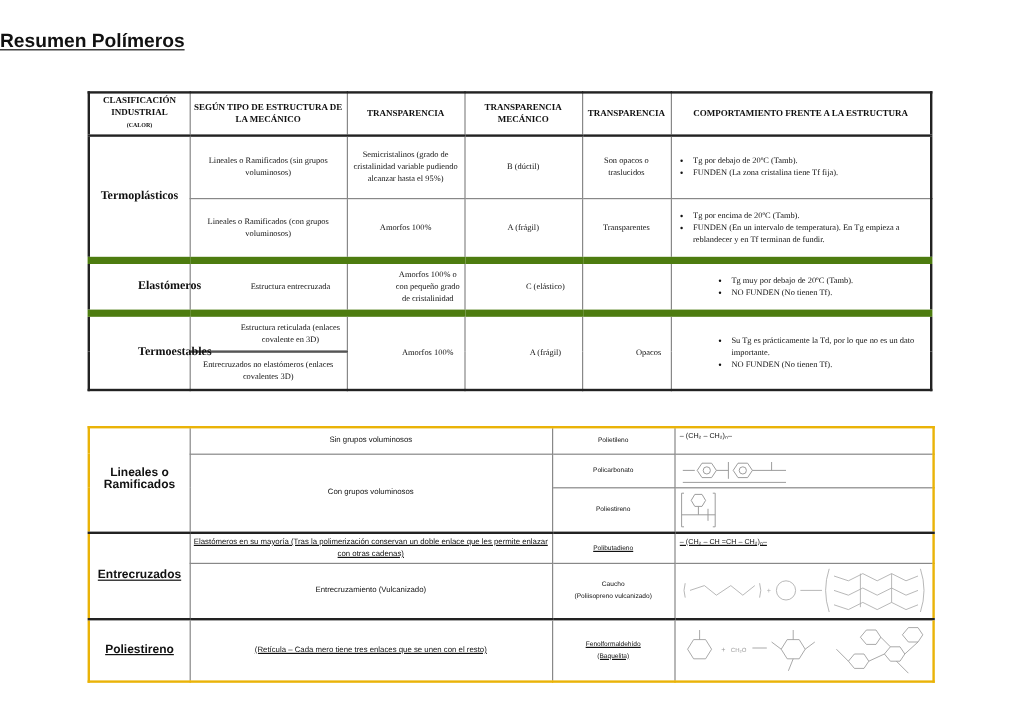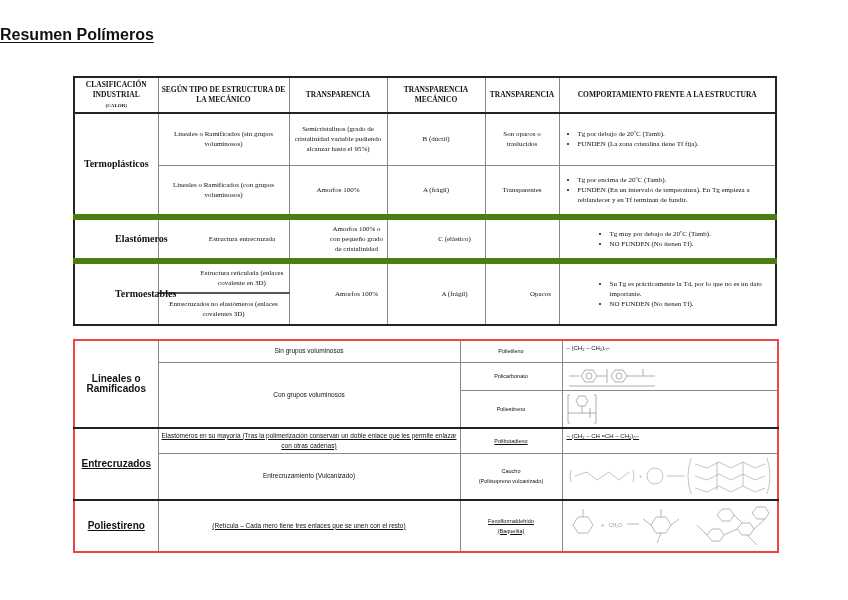--- a/index.html
+++ b/index.html
@@ -12,21 +12,21 @@
   td, th { border:1px solid #888; text-align:center; vertical-align:middle;
            font-size:7px; line-height:10px; padding:1px 3px; font-weight:normal; }
   .t1 { left:73px; top:76px; width:702px; border:2px solid #222;font-family:Liberation Serif, serif; }
   .t1 th { font-size:7.5px; font-weight:bold; height:32px; border-bottom:2px solid #222; }
   .t1 th small { font-size:5px; }
   .rowhead { font-size:10px !important; font-weight:bold !important; }
   .thick-top td { border-top:6px solid #4d7c0f;padding-left:40px; }
   .bul { text-align:left; padding-left:8px; }
   .bul ul { margin:0; padding-left:10px; }
   .bul li { margin:0; }
-  .t2 { left:73px; top:339px; width:704px; border:2px solid #ef4444; }
+  .t2 { left:73px; top:355px; width:704px; border:2px solid #eab308; }
   .t2 td { font-size:6.5px; }
   .t2 .poly { font-size:5.5px; }
   .t2 .formula { text-align:left; vertical-align:top; font-size:6px; padding:2px 4px; }
   .thick-top2 td { border-top:2px solid #222;text-decoration:underline; }
   .struct { text-align:left; padding:2px 4px; }
   svg { display:block; }
 </style>
 </head>
 <body>
 

